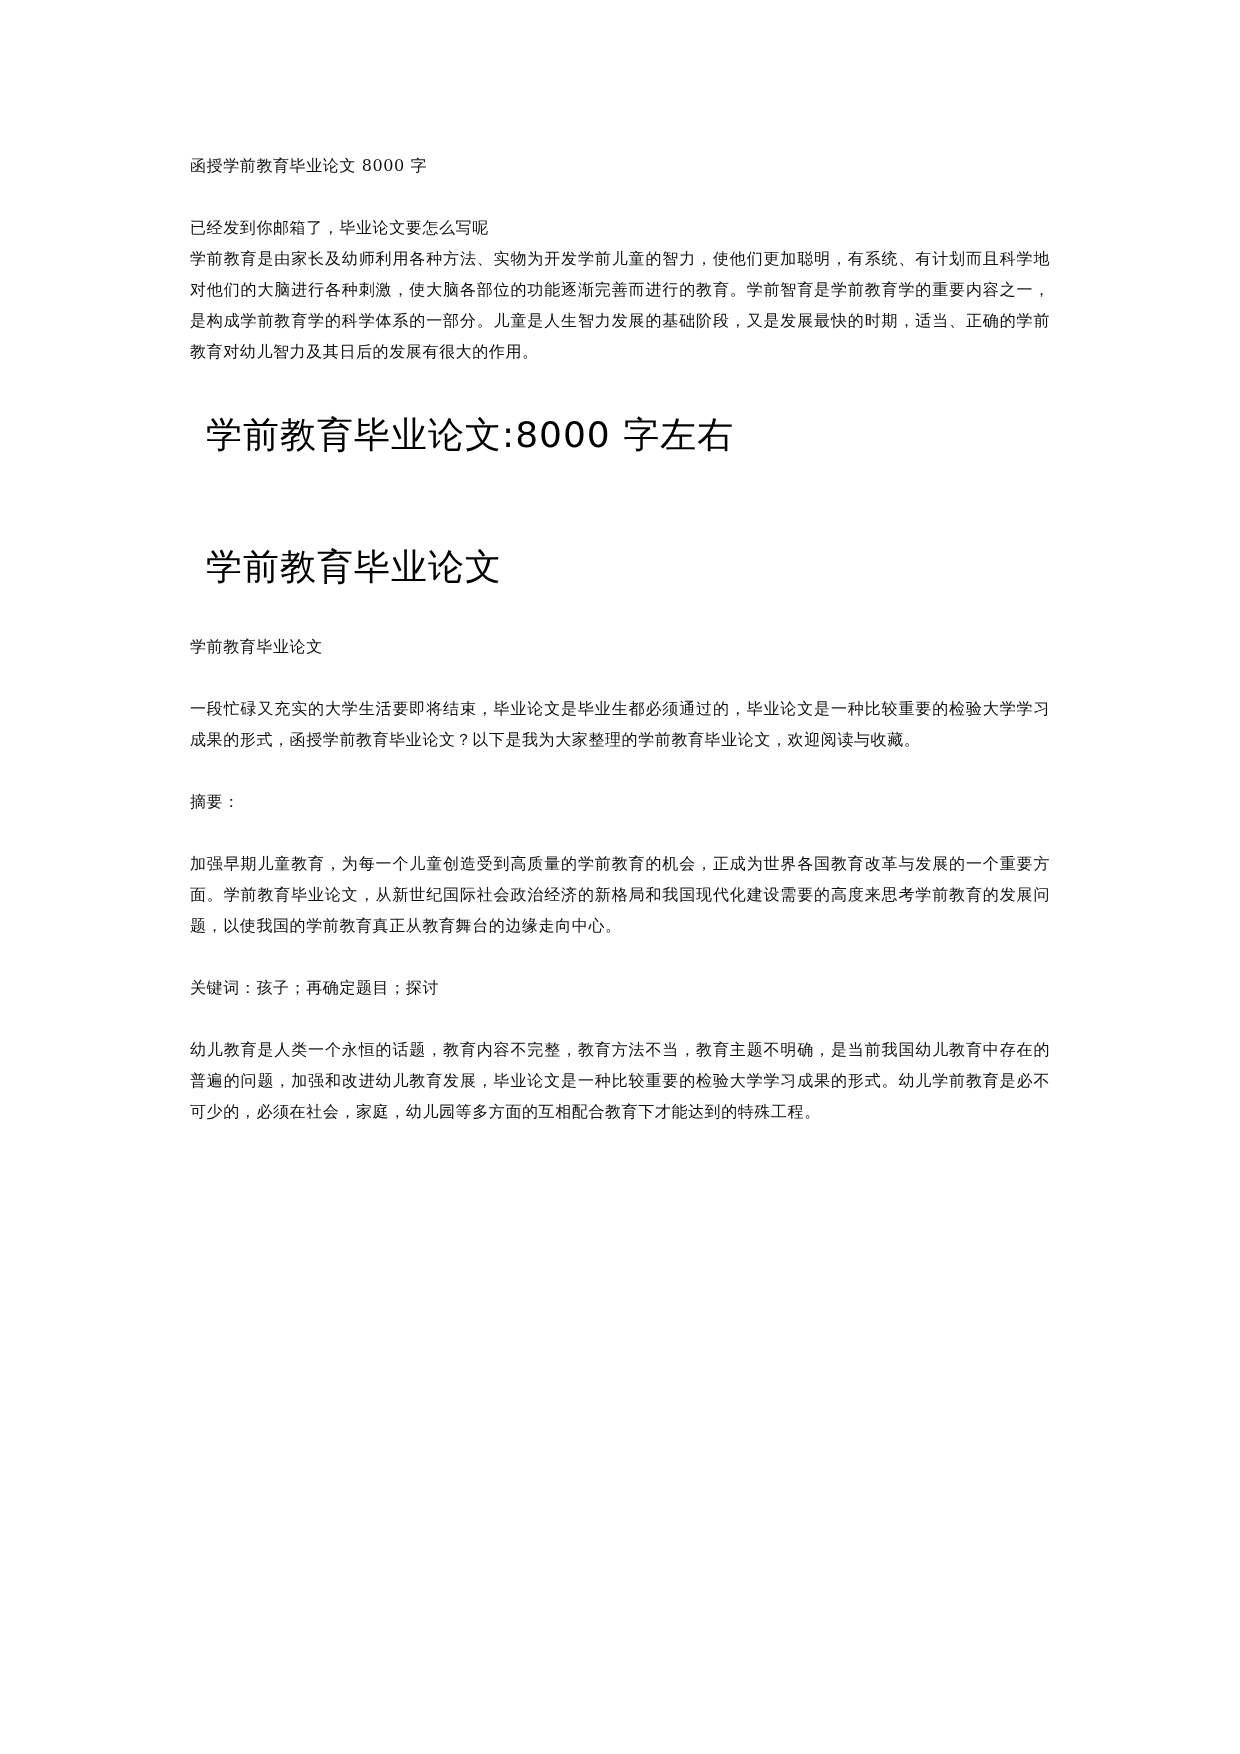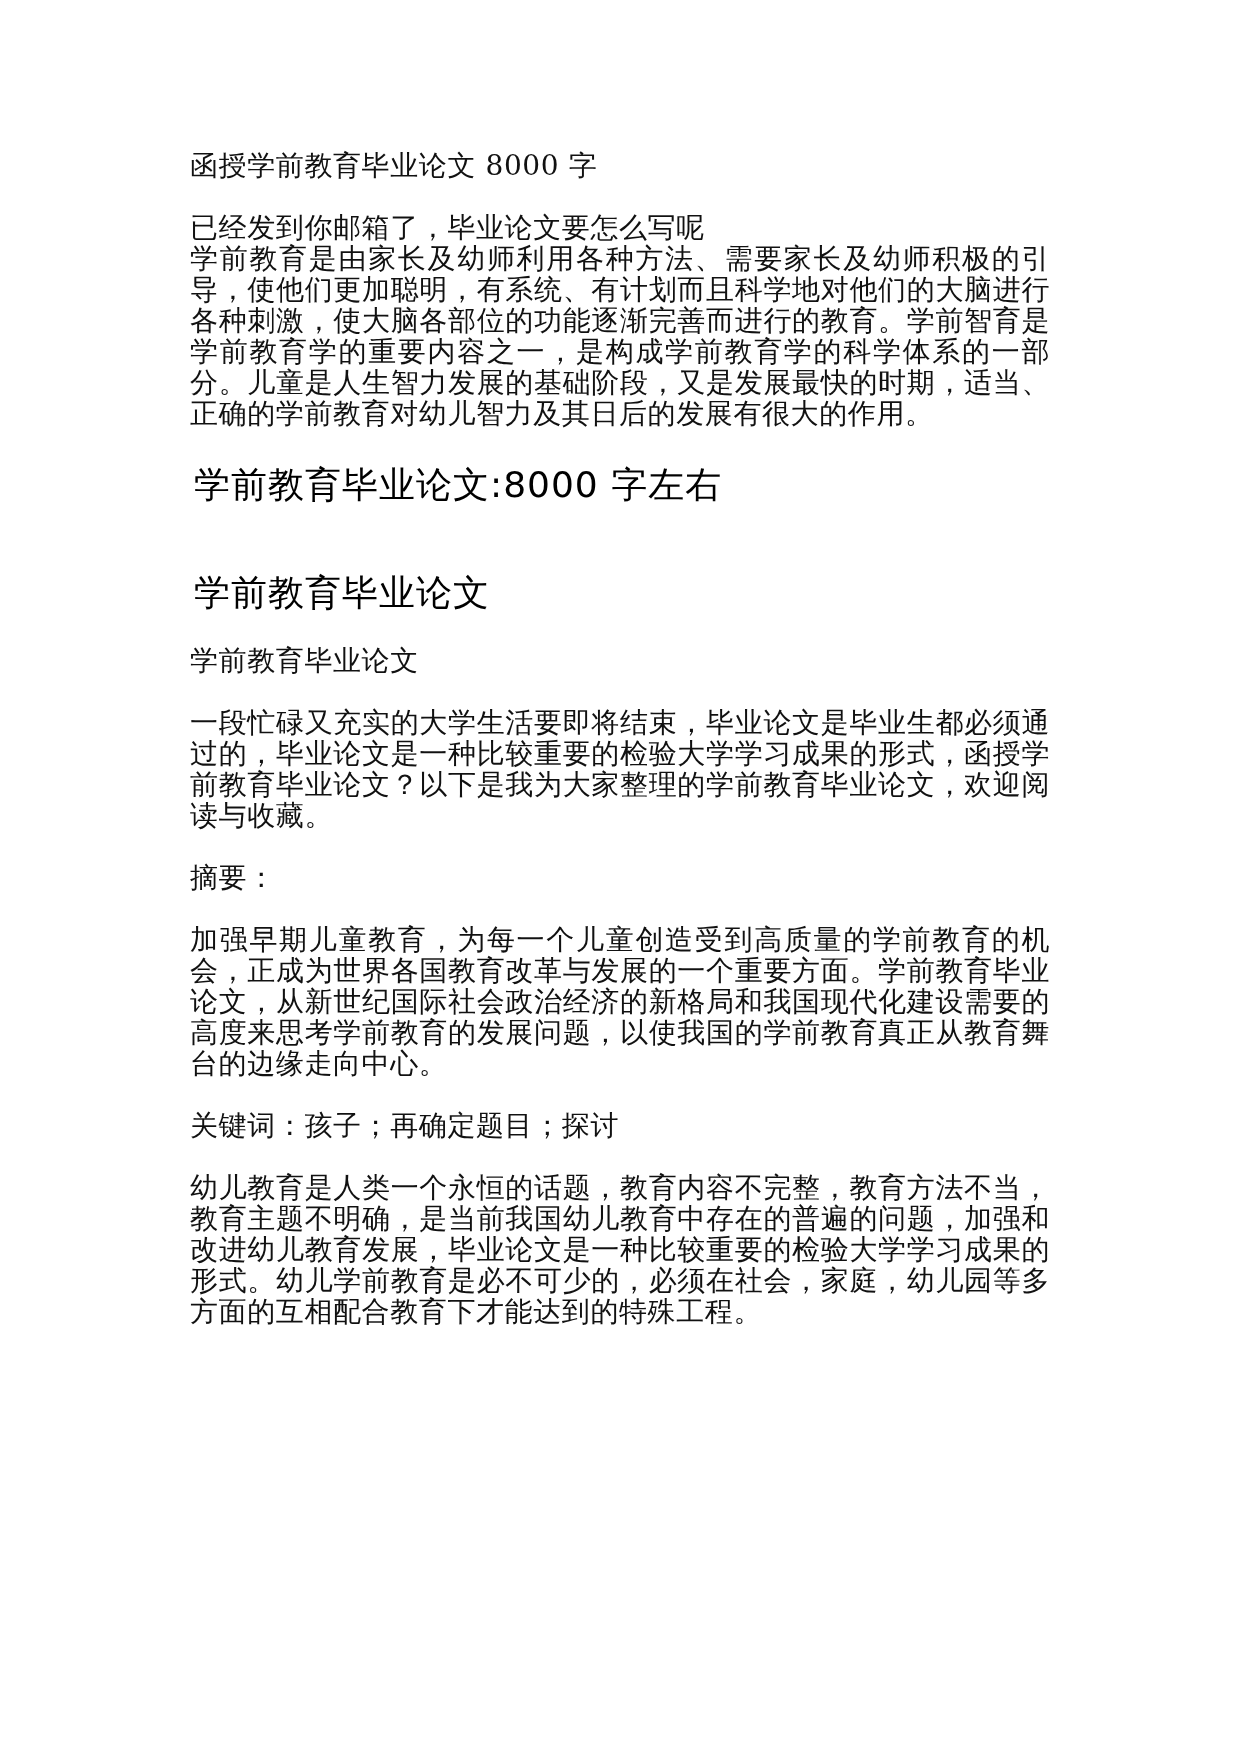--- a/index.html
+++ b/index.html
@@ -15,48 +15,48 @@
       color: #111111;
       font-family: "DejaVu Serif", "Liberation Serif", serif;
     }
     .page {
       position: absolute;
       left: 190px;
       top: 150px;
       width: 860px;
     }
     .p {
-      font-size: 28px;
+      font-size: 16px;
       line-height: 31px;
       margin: 0;
       letter-spacing: 0.6px;
       text-align: justify;
     }
     .gap-lg { height: 31px; }
     h2.heading {
       font-family: "DejaVu Sans", "Liberation Sans", sans-serif;
       font-weight: normal;
       font-size: 36px;
       line-height: 44px;
-      margin: 4px;
+      margin: 16px;
       letter-spacing: 1px;
       color: #000000;
     }
     .sec-gap-top { height: 30px; }
     .sec-gap-bottom { height: 26px; }
   </style>
 </head>
 <body>
 
 <div class="page">
 
   <p class="p">函授学前教育毕业论文 8000 字</p>
   <div class="gap-lg"></div>
   <p class="p">已经发到你邮箱了，毕业论文要怎么写呢</p>
-  <p class="p">学前教育是由家长及幼师利用各种方法、需要家长及幼师积极的引导，使他们更加聪明，有系统、有计划而且科学地对他们的大脑进行各种刺激，使大脑各部位的功能逐渐完善而进行的教育。学前智育是学前教育学的重要内容之一，是构成学前教育学的科学体系的一部分。儿童是人生智力发展的基础阶段，又是发展最快的时期，适当、正确的学前教育对幼儿智力及其日后的发展有很大的作用。</p>
+  <p class="p">学前教育是由家长及幼师利用各种方法、实物为开发学前儿童的智力，使他们更加聪明，有系统、有计划而且科学地对他们的大脑进行各种刺激，使大脑各部位的功能逐渐完善而进行的教育。学前智育是学前教育学的重要内容之一，是构成学前教育学的科学体系的一部分。儿童是人生智力发展的基础阶段，又是发展最快的时期，适当、正确的学前教育对幼儿智力及其日后的发展有很大的作用。</p>
 
   <div class="sec-gap-top"></div>
   <h2 class="heading">学前教育毕业论文:8000 字左右</h2>
   <div class="sec-gap-bottom"></div>
 
   <div class="sec-gap-top"></div>
   <h2 class="heading">学前教育毕业论文</h2>
   <div class="sec-gap-bottom"></div>
   <p class="p">学前教育毕业论文</p>
   <div class="gap-lg"></div>

